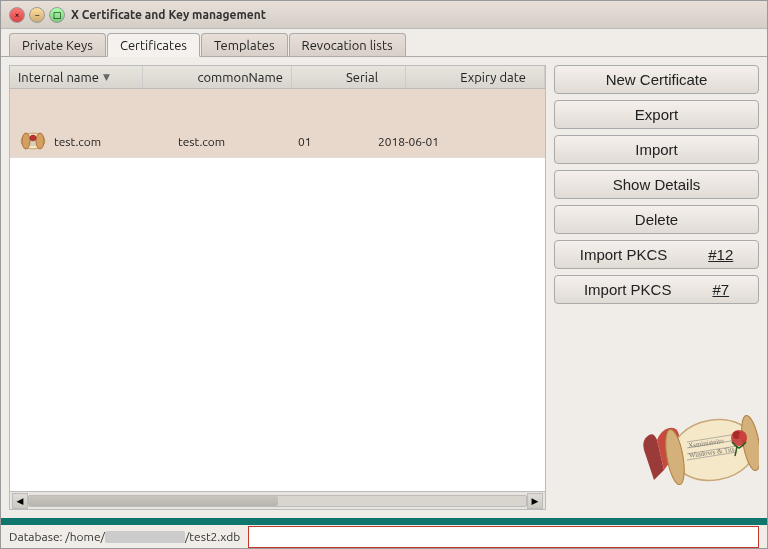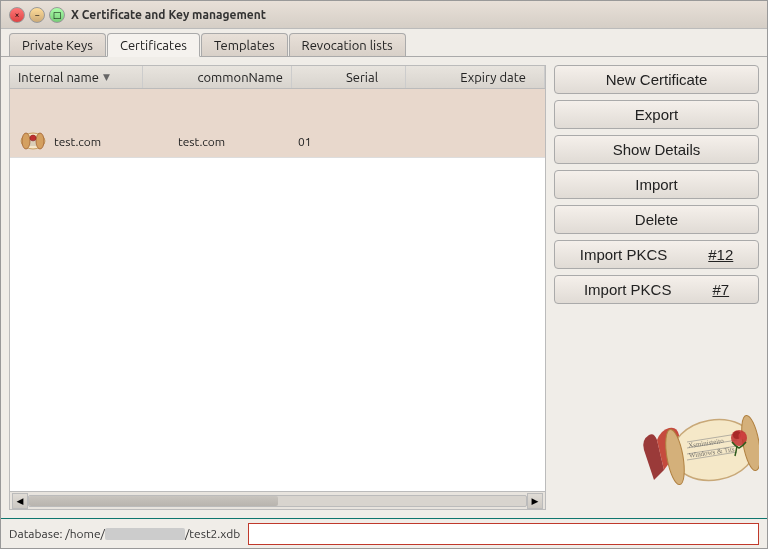--- a/index.html
+++ b/index.html
@@ -213,21 +213,21 @@
       display: flex;
       align-items: flex-end;
       justify-content: flex-end;
       padding-top: 10px;
     }
     .status-bar {
       display: flex;
       align-items: center;
       padding: 4px 8px;
       background: #f0ede8;
-      border-top: 1px solid #0f766e;
+      border-top: 7px solid #0f766e;
       flex-shrink: 0;
       gap: 8px;
       height: 30px;
     }
     .status-label {
       font-size: 12px;
       color: #333;
       white-space: nowrap;
     }
     .status-blur {
@@ -308,37 +308,38 @@
                 <circle cx="15" cy="8" r="3" fill="#c03030" stroke="#801010" stroke-width="0.5"></circle>
                 <line x1="12" y1="11" x2="18" y2="11" stroke="#888" stroke-width="0.5"></line>
                 <line x1="12" y1="13" x2="18" y2="13" stroke="#888" stroke-width="0.5"></line>
                 <line x1="12" y1="15" x2="18" y2="15" stroke="#888" stroke-width="0.5"></line>
               </svg>
             </div>
             <span>test.com</span>
           </div>
           <div class="td td-common">test.com</div>
           <div class="td td-serial">01</div>
+          <div class="td td-expiry">2018-06-01</div>
         </div>
       </div>
 
       <div class="scrollbar-area">
         <div class="scroll-arrow">◀</div>
         <div class="scrollbar-track">
           <div class="scrollbar-thumb"></div>
         </div>
         <div class="scroll-arrow">▶</div>
       </div>
     </div>
 
     <div class="right-panel">
       <button class="action-btn">New Certificate</button>
       <button class="action-btn">Export</button>
+      <button class="action-btn">Import</button>
       <button class="action-btn">Show Details</button>
-      <button class="action-btn">Import</button>
       <button class="action-btn">Delete</button>
       <button class="action-btn">Import PKCS<u>#12</u></button>
       <button class="action-btn">Import PKCS<u>#7</u></button>
 
       <div class="logo-area">
         <svg class="cert-illustration" viewBox="0 0 160 120" xmlns="http://www.w3.org/2000/svg">
 
           <path d="M55 90 Q50 75 45 60 Q42 50 50 45 Q55 42 58 50 L65 80 Z" fill="#8b1a1a" opacity="0.85"></path>
           <path d="M58 50 Q62 40 70 38 Q78 36 80 45 Q82 54 76 65 L65 80 Z" fill="#c0392b" opacity="0.9"></path>
 

